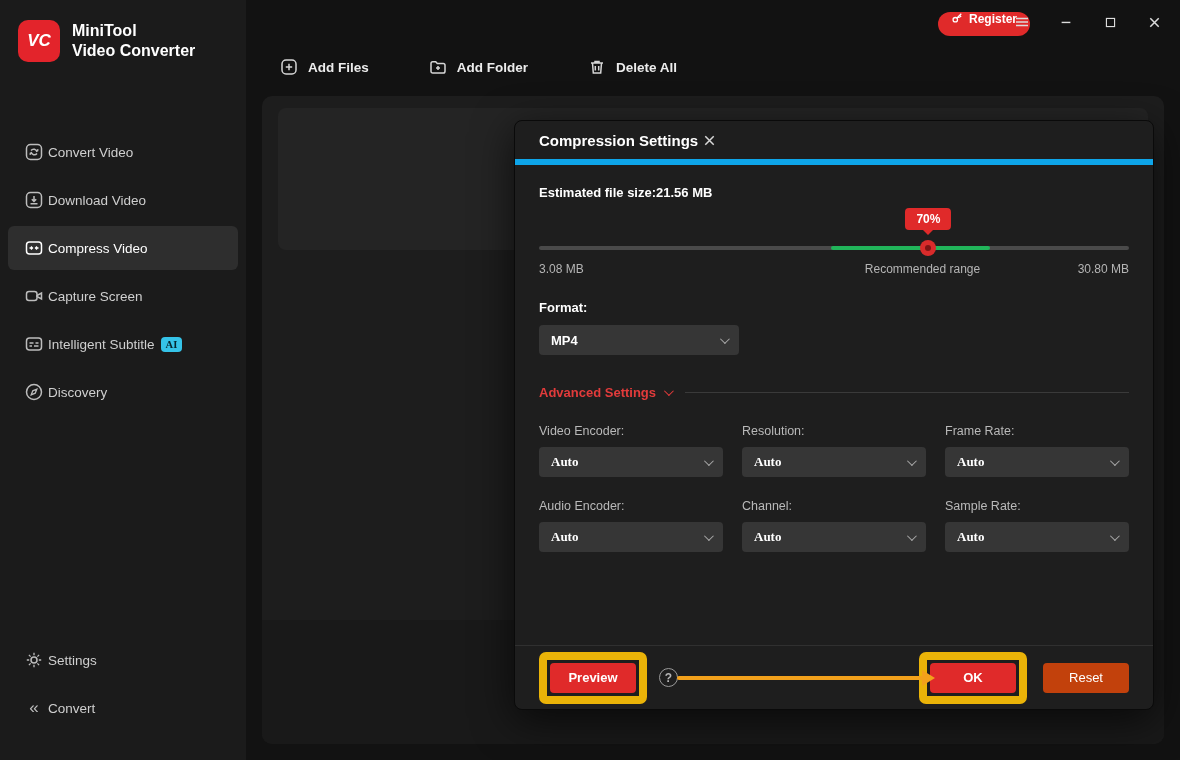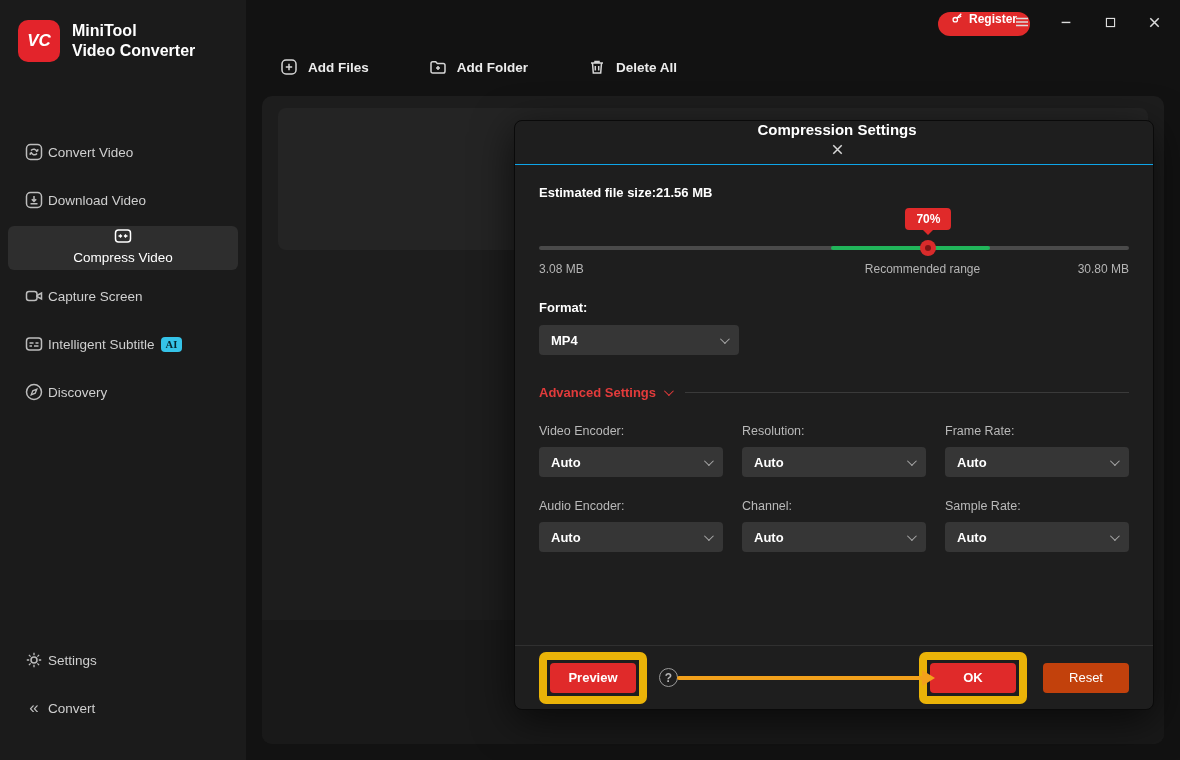--- a/index.html
+++ b/index.html
@@ -20,21 +20,21 @@
     color:#fff; font-weight:bold; font-style:italic; font-size:17px;
   }
   .app-name { font-size:16px; font-weight:bold; color:#fff; line-height:1.25; }
   .nav { margin-top:48px; }
   .nav-item {
     display:flex; align-items:center; gap:4px;
     height:44px; margin:4px 8px; padding:0 16px;
     border-radius:6px; color:#cfcfcf; font-size:13.5px; cursor:pointer;
   }
   .nav-item .ic { width:20px; height:20px; color:#bdbdbd; flex:0 0 auto; }
-  .nav-item.active { background:#2e2e2e; color:#fff;flex-direction:column; }
+  .nav-item.active { background:#2e2e2e; color:#fff; }
   .nav-item.active .ic { color:#fff; }
   .ai-badge {
     background:#35c3e8; color:#06262f; font-size:10.5px; font-weight:bold;
     border-radius:4px; padding:2px 5px; margin-left:2px;font-family:Liberation Serif, serif;
   }
   .sidebar-bottom { position:absolute; left:0; right:0; bottom:26px; }
   .collapse-glyph { font-size:17px; color:#bdbdbd; width:20px; text-align:center; }
 
   
   .main { position:absolute; left:246px; top:0; right:0; bottom:0; background:#121212; }
@@ -79,21 +79,21 @@
   }
 
   
   .modal {
     position:absolute; left:268px; top:120px; width:640px; height:590px;
     background:#1e1e1e; border-radius:8px; border:1px solid #0a0a0a;
     box-shadow:0 10px 40px rgba(0,0,0,.65); z-index:5;
   }
   .modal-header {
     height:44px; display:flex; align-items:center; justify-content:flex-start;
-    padding:0 18px 0 24px; border-bottom:1px solid #0ea5e9;flex-direction:column;
+    padding:0 18px 0 24px; border-bottom:6px solid #0ea5e9;
   }
   .modal-title { font-size:15px; font-weight:bold; color:#fff; }
   .modal-close { width:22px; height:22px; display:flex; align-items:center; justify-content:center; color:#d8d8d8; cursor:pointer; }
   .modal-body { padding:20px 24px 0 24px; }
   .estimated { font-size:13px; font-weight:bold; color:#fff; }
 
   .slider-zone { position:relative; height:72px; margin-top:10px; }
   .slider-track { position:absolute; left:0; right:0; top:36px; height:4px; background:#4a4a4a; border-radius:2px; }
   .slider-green { position:absolute; left:49.5%; width:27%; top:36px; height:4px; background:#21b55a; border-radius:2px; }
   .slider-thumb {
@@ -126,21 +126,21 @@
   }
   .chev { width:7px; height:7px; border-right:1.6px solid #a8a8a8; border-bottom:1.6px solid #a8a8a8; transform:rotate(45deg) translateY(-2px); }
   .chev.red { border-color:#e23b3b; }
 
   .advanced-row { margin-top:30px; display:flex; align-items:center; }
   .advanced-label { font-size:13px; font-weight:bold; color:#e23b3b; display:flex; align-items:center; gap:8px; cursor:pointer; }
   .advanced-line { flex:1; height:1px; background:#3a3a3a; margin-left:14px; }
 
   .fields-grid { margin-top:24px; display:grid; grid-template-columns:repeat(3,1fr); column-gap:19px; row-gap:22px; }
   .field-label { font-size:12.5px; color:#b9b9b9; margin-bottom:9px; }
-  .field .dropdown { width:100%; margin-top:8px; }
+  .field .dropdown { width:100%; margin-top:8px;font-family:Liberation Serif, serif; }
 
   .modal-footer {
     position:absolute; left:0; right:0; bottom:0; height:64px;
     border-top:1px solid #303030; display:flex; align-items:center; padding:0 24px;
   }
   .hl-wrap { border:8px solid #eab308; border-radius:7px; padding:3px; }
   .btn-red {
     min-width:86px; height:30px; padding:0 14px; background:#e02a2a; border-radius:4px;
     color:#fff; font-size:13px; font-weight:bold; display:flex; align-items:center; justify-content:center; cursor:pointer;
   }

